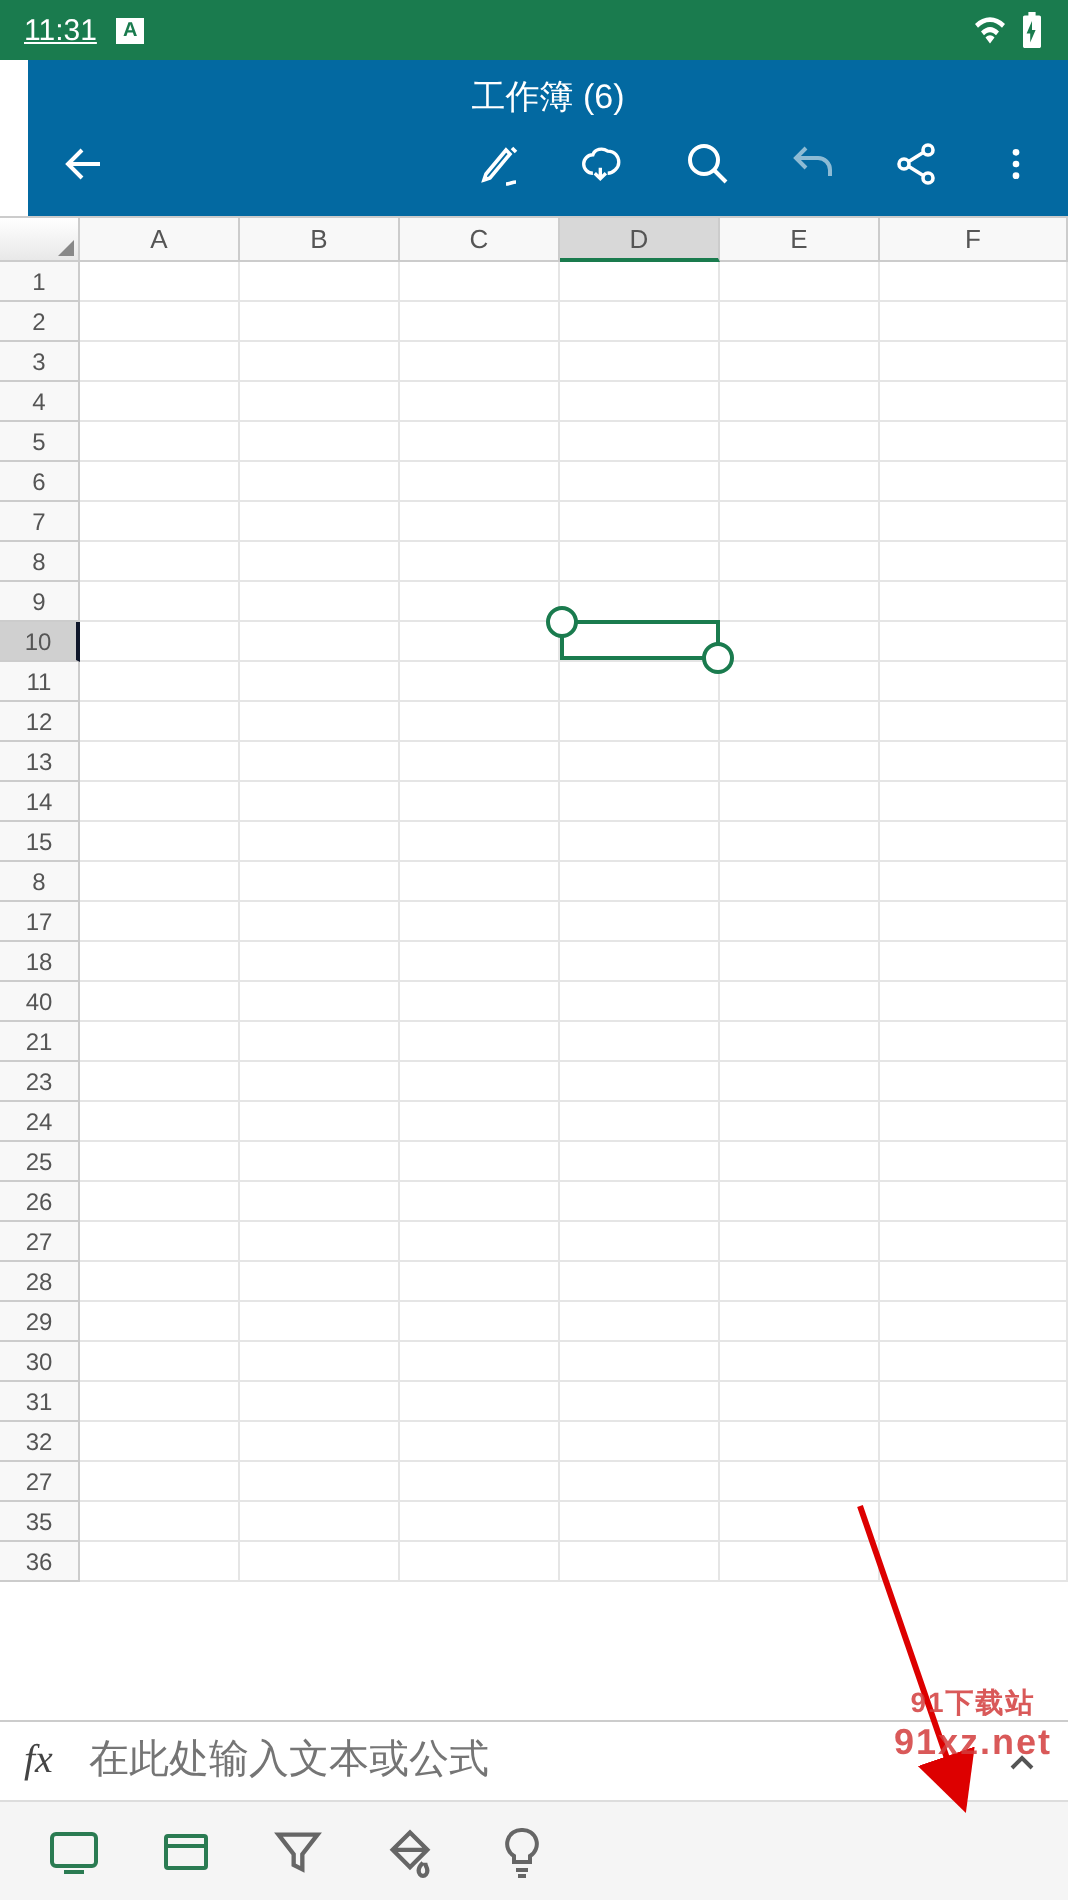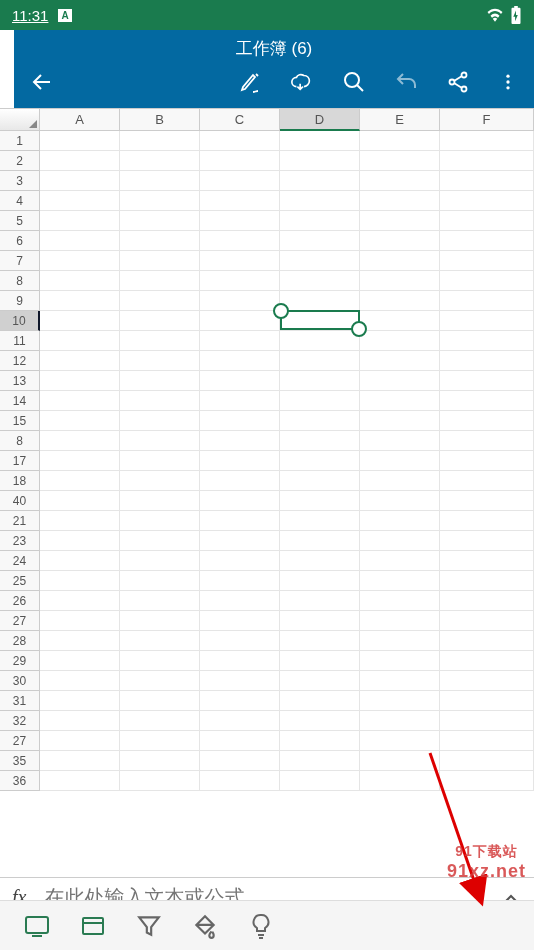--- a/index.html
+++ b/index.html
@@ -113,21 +113,21 @@
     }
     .handle {
       position: absolute;
       width: 16px; height: 16px;
       border: 2px solid #1a7b4e;
       background: #fff;
       border-radius: 50%;
     }
     .formula-bar {
       position: absolute;
-      bottom: 33px;
+      bottom: 50px;
       left: 0; right: 0;
       height: 40px;
       display: flex;
       align-items: center;
       border-top: 1px solid #ccc;
       background: #fff;
       padding: 0 12px;
     }
     .fx-label {
       font-style: italic;

